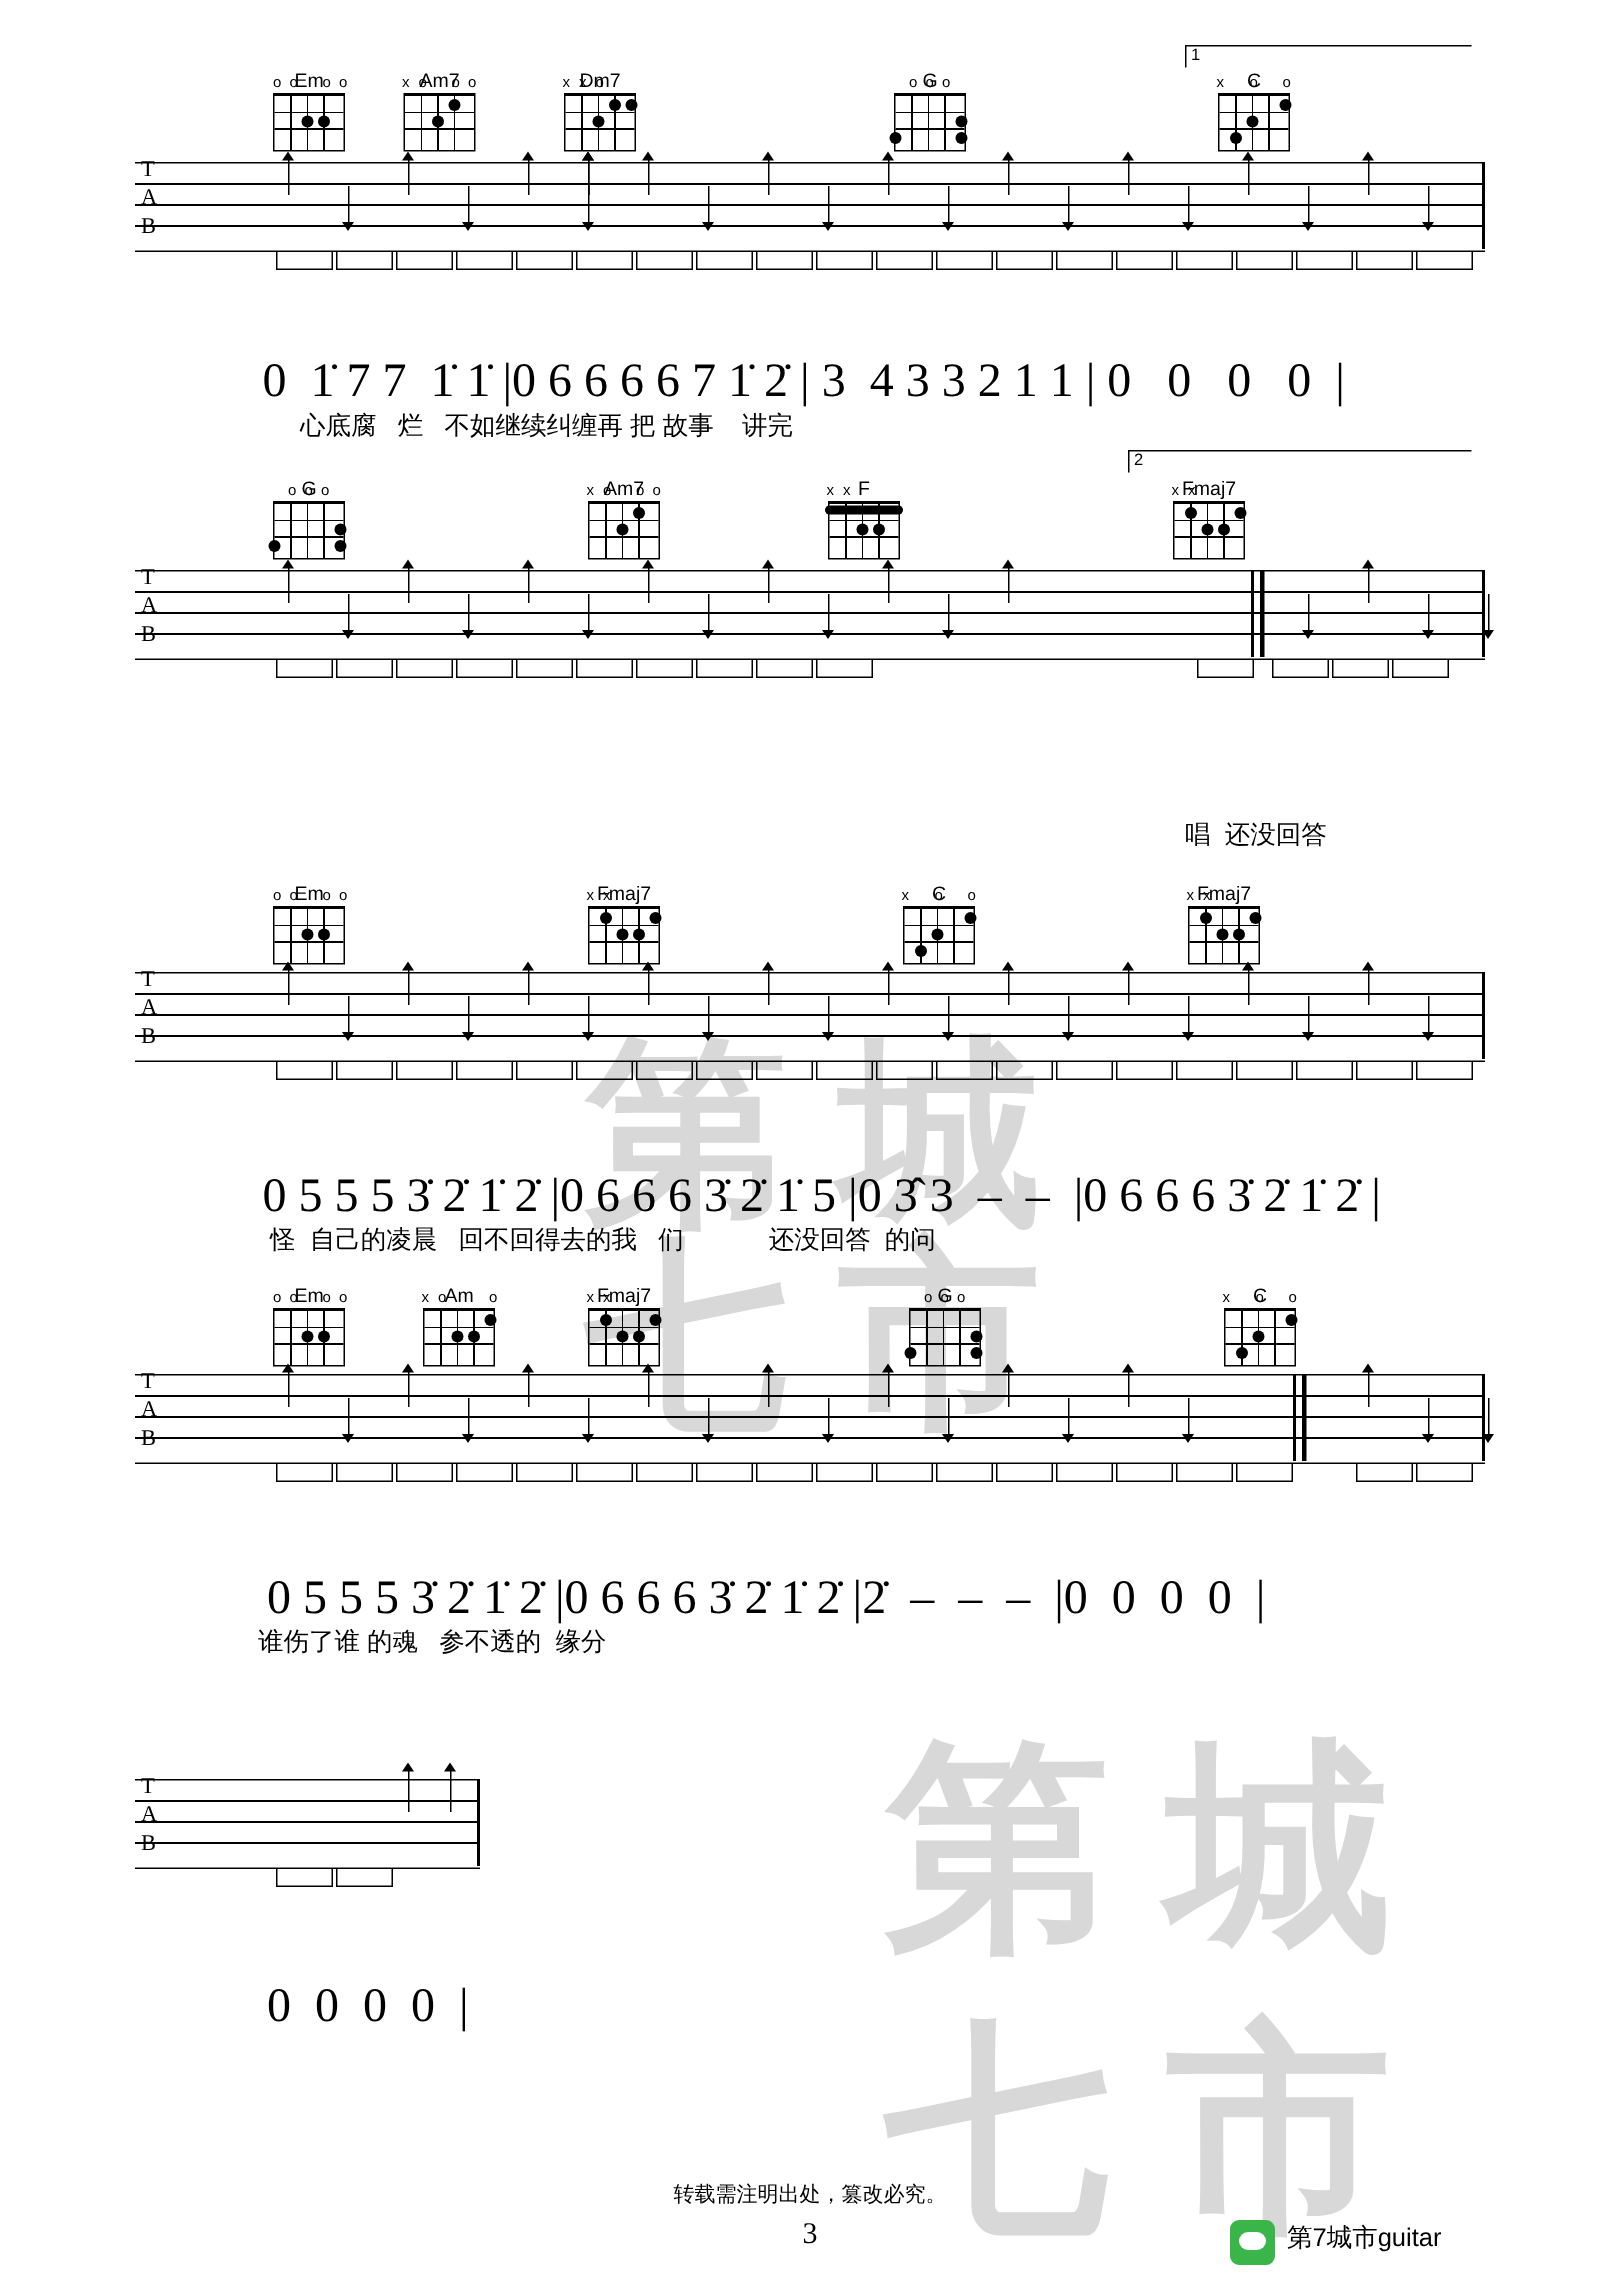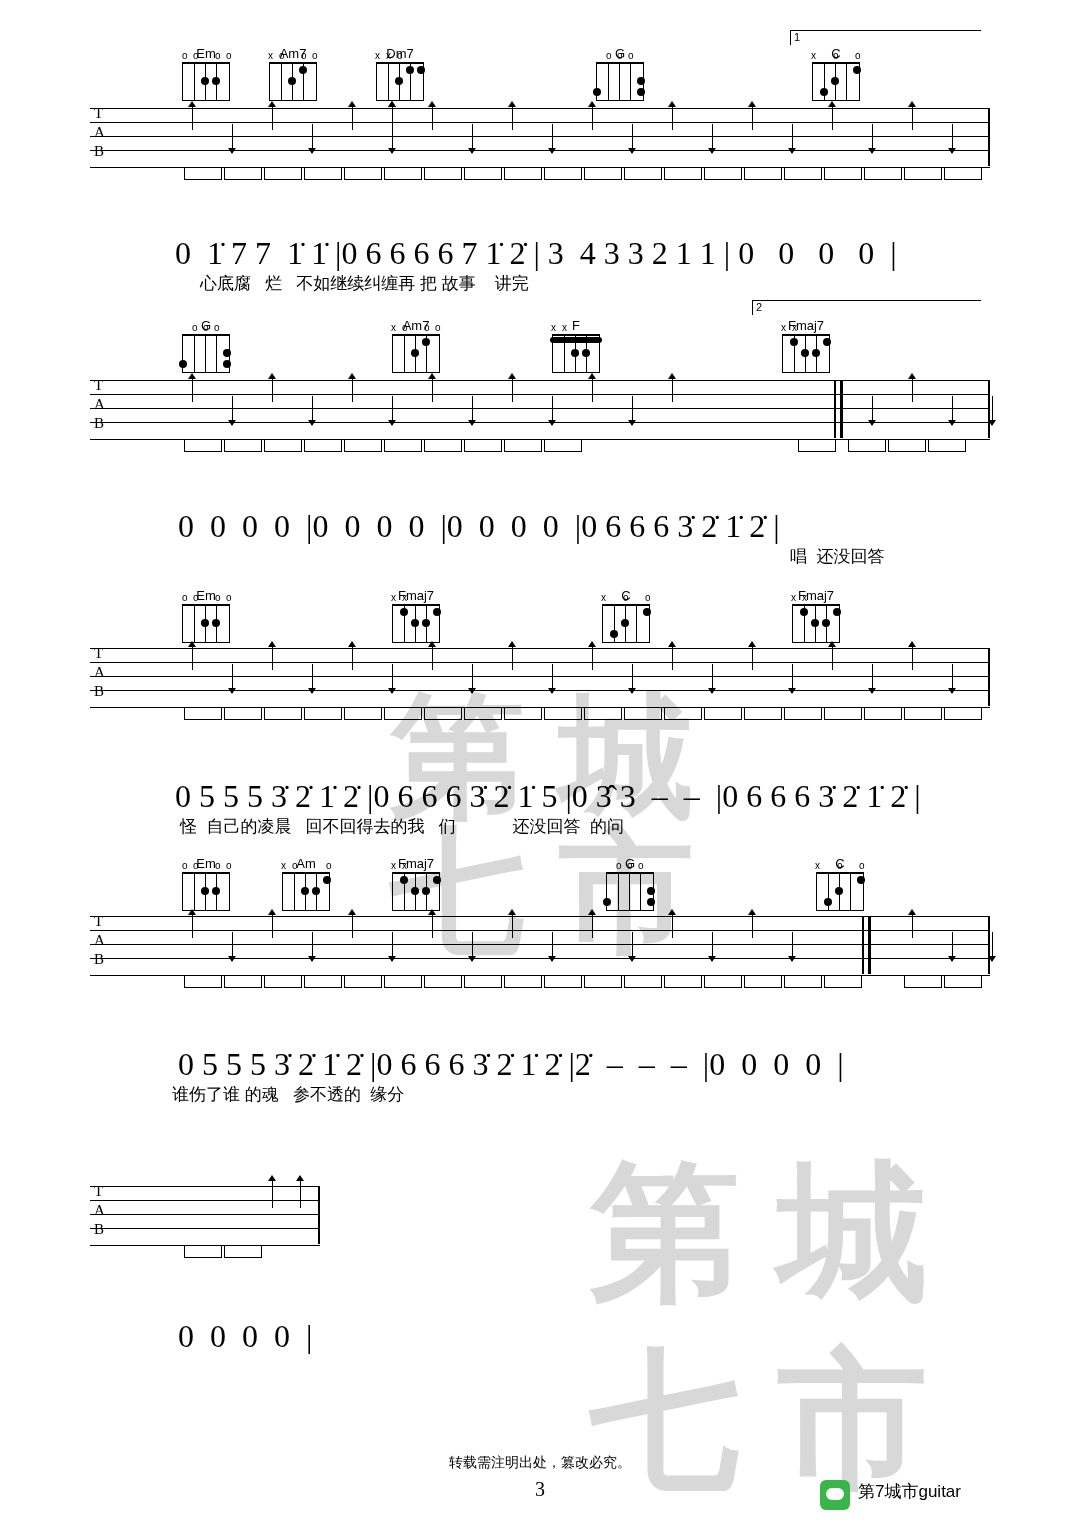--- a/index.html
+++ b/index.html
@@ -413,21 +413,20 @@
       <div class="dot" style="left:18px;top:13px;"></div>
       <div class="dot" style="left:29px;top:13px;"></div>
       <div class="dot" style="left:40px;top:2px;"></div>
     </div>
   </div>
 
   <div class="volta" style="left:752px;top:300px;width:228px;">
     <span>2</span>
   </div>
 
-  <div class="numrow" style="left:178px;top:508px;">0&nbsp; 0&nbsp; 0&nbsp; 0&nbsp; |0&nbsp; 0&nbsp; 0&nbsp; 0&nbsp; |0&nbsp; 0&nbsp; 0&nbsp; 0&nbsp; |0 6 6 6 3̇ 2̇ 1̇ 2̇ |</div>
   <div class="lyrics" style="left:790px;top:545px;">唱  还没回答</div>
 
   <div class="system" style="left:90px;top:648px;">
     <div class="staff"></div>
     <div class="tabword">
         <span>T</span>
         <span>A</span>
         <span>B</span>
       </div>
     <div class="bar-end" style="left:898px;"></div>

